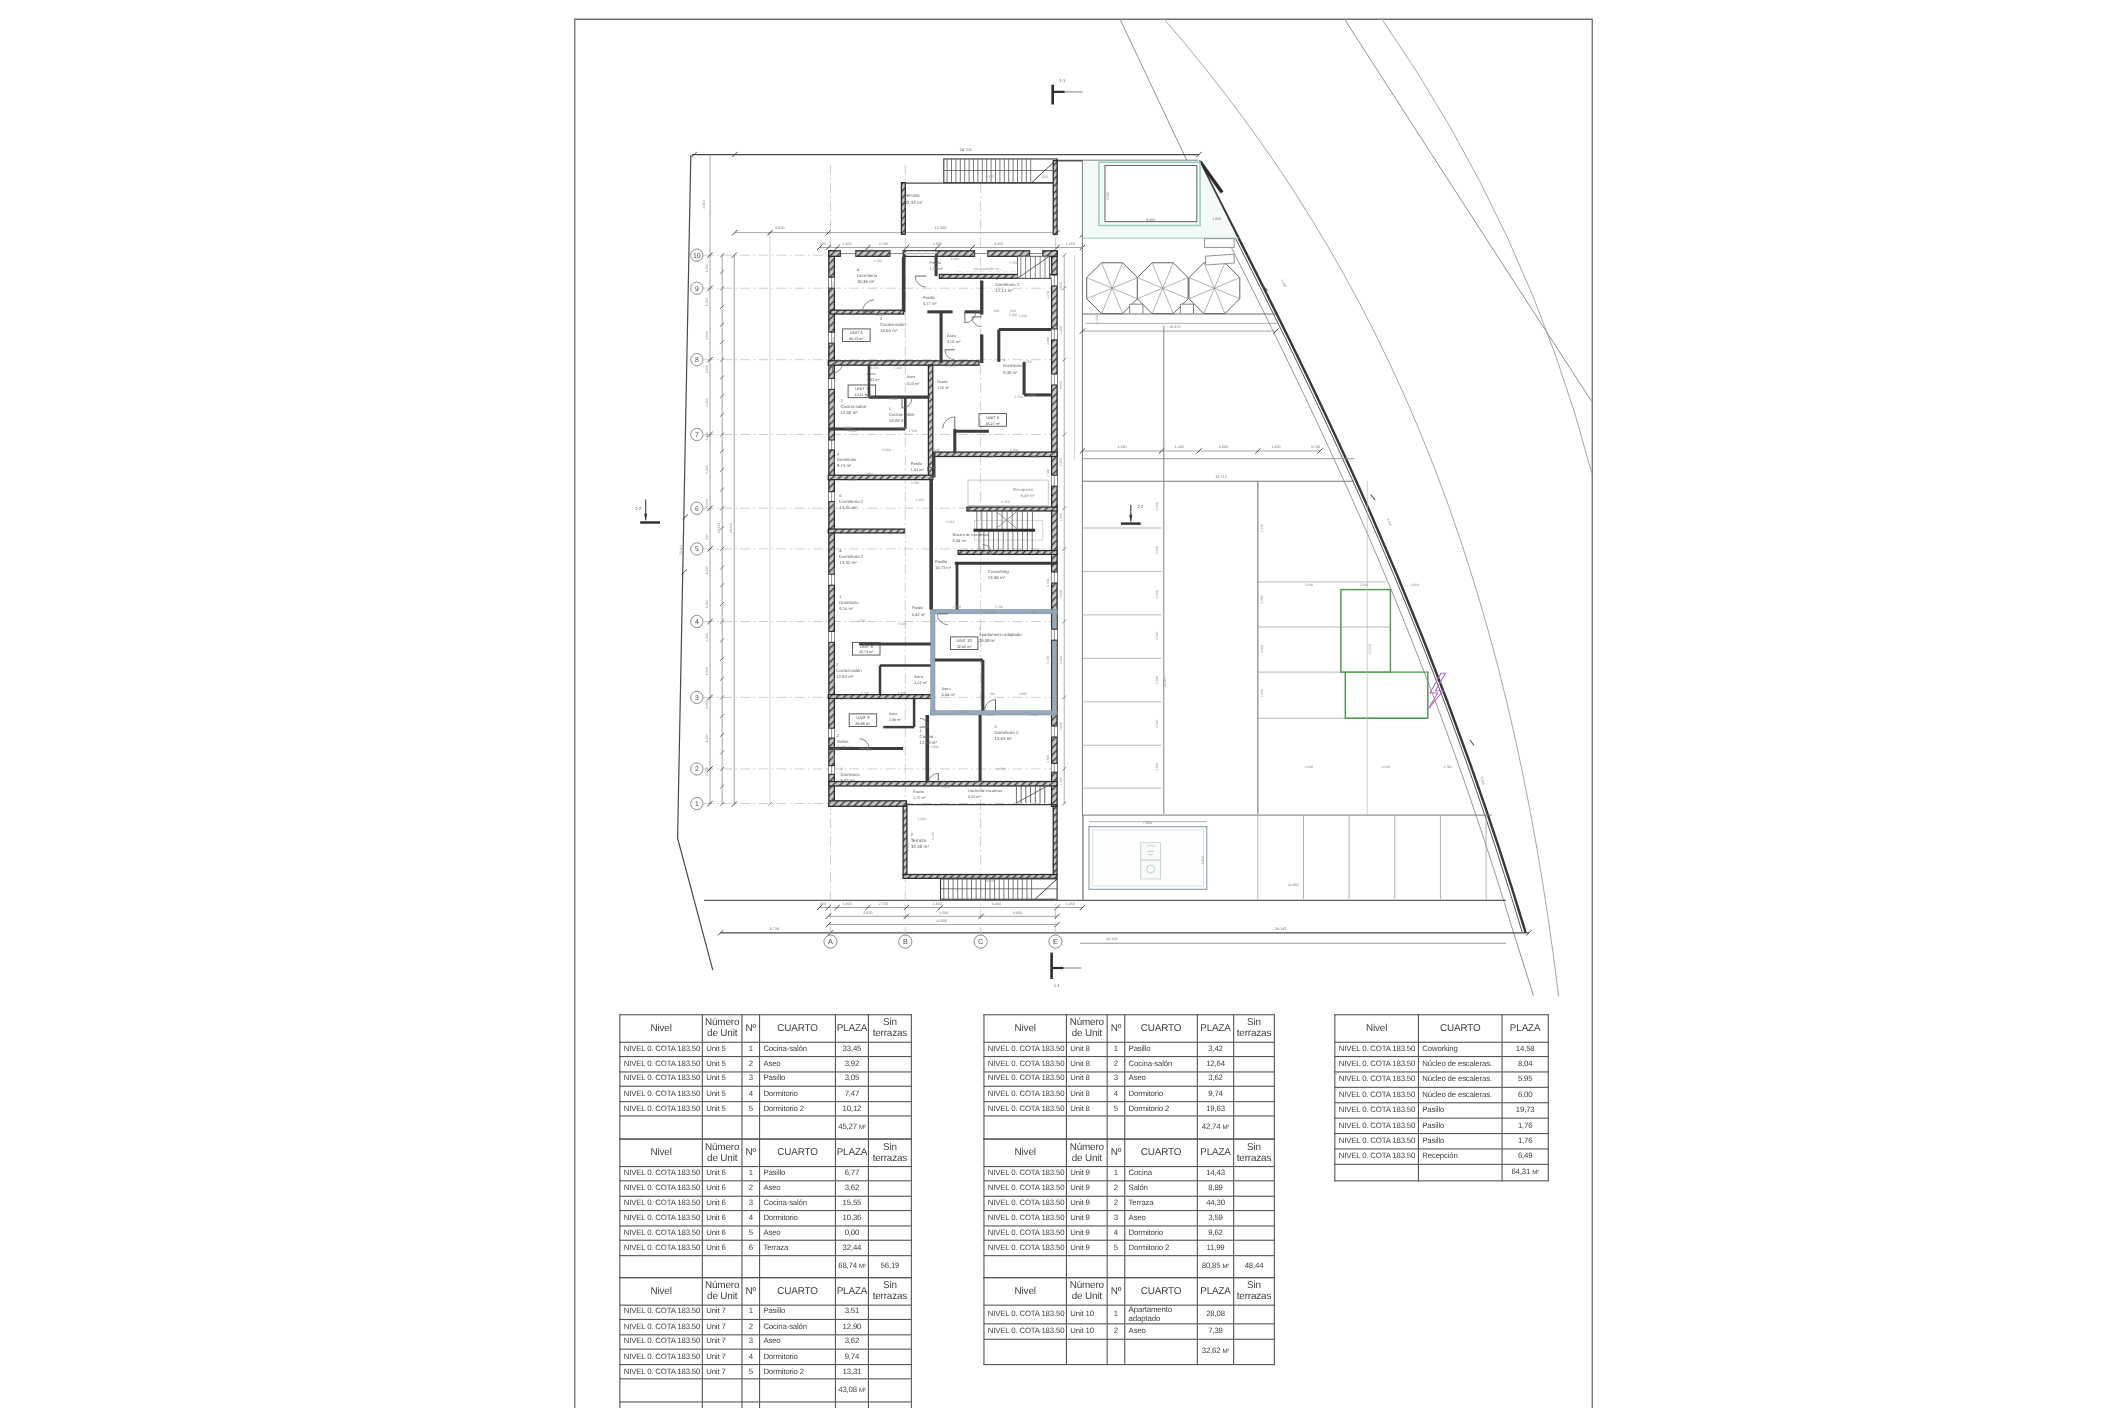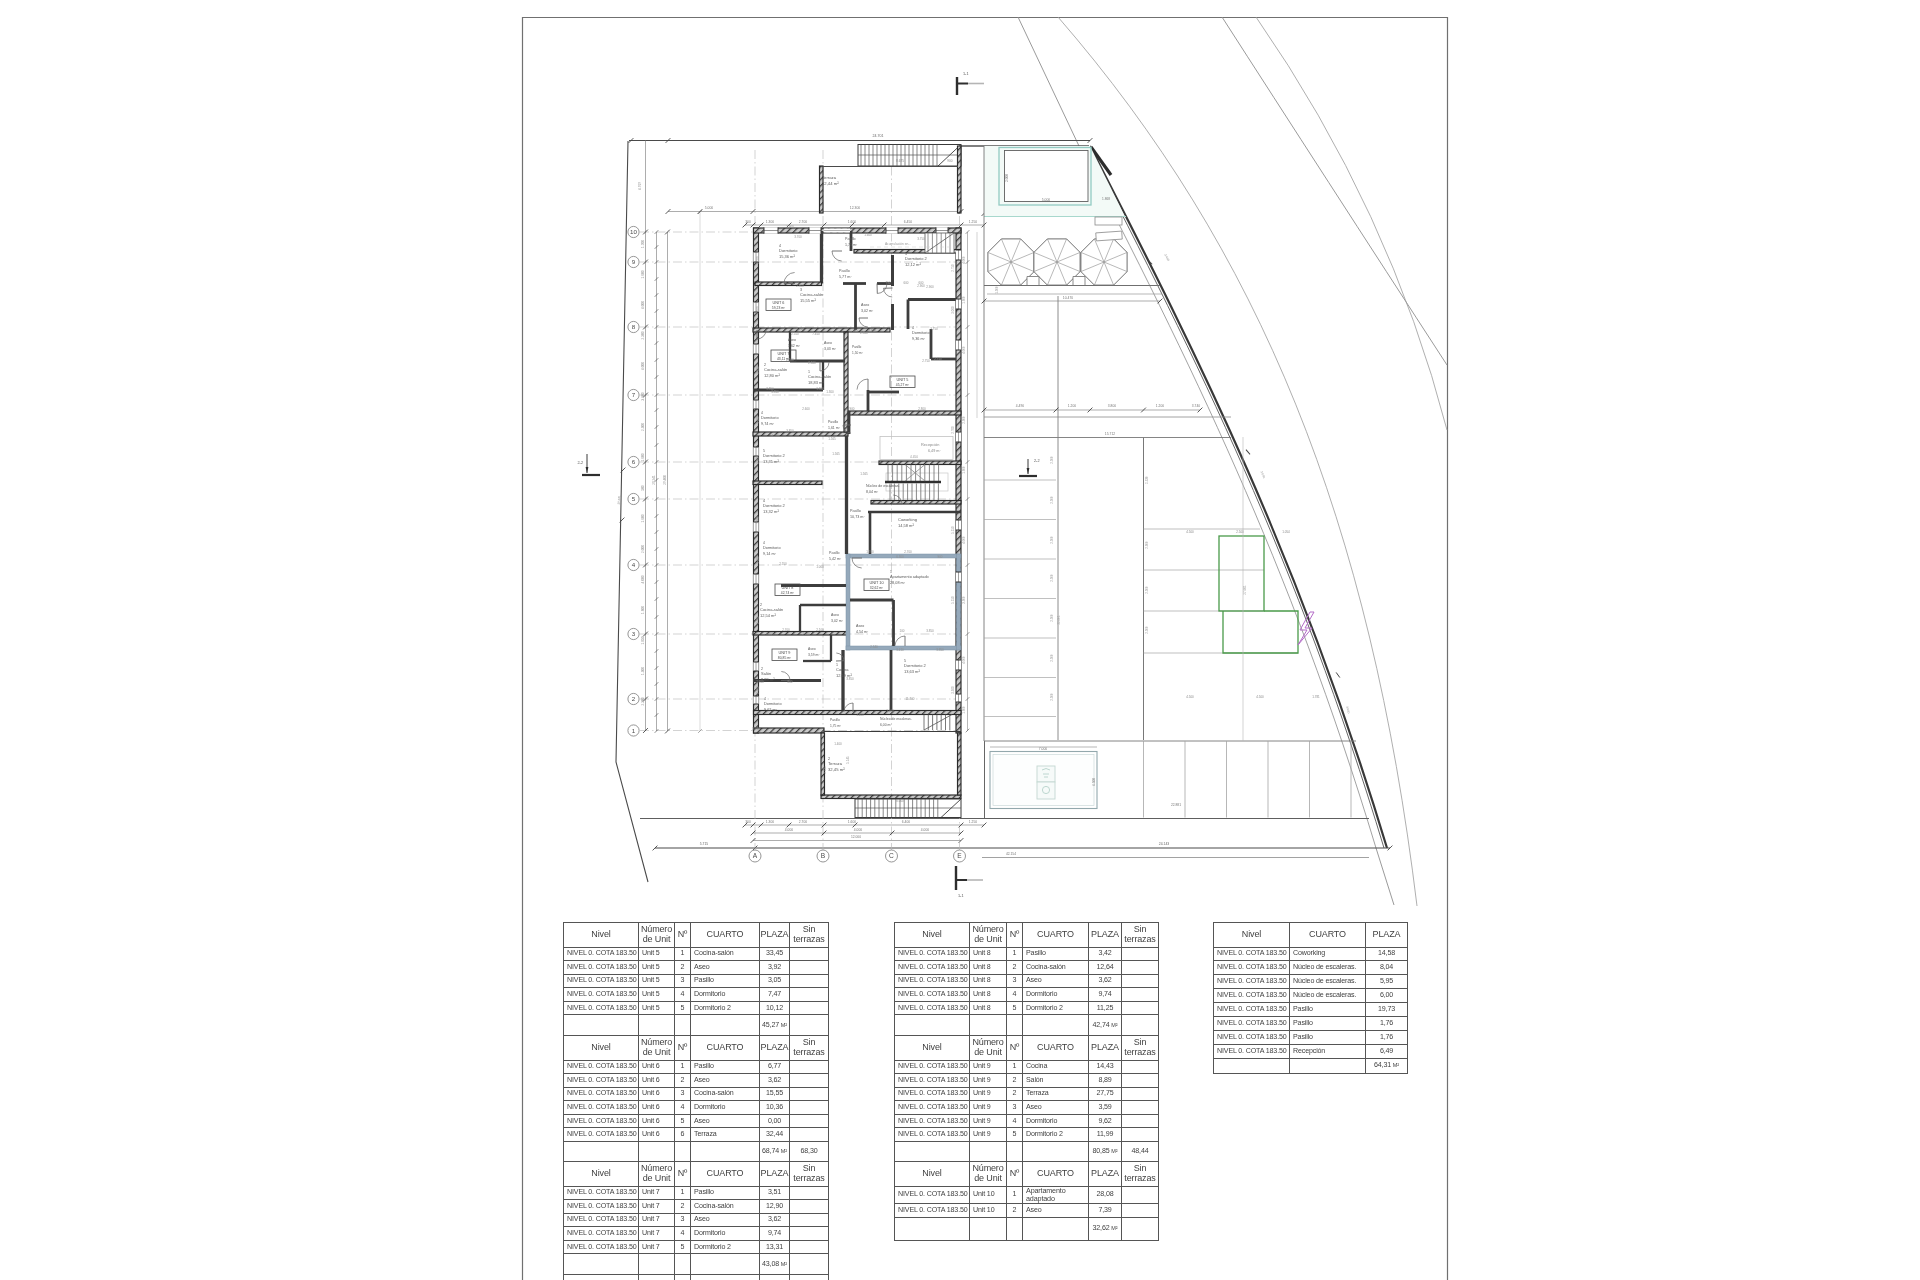--- a/index.html
+++ b/index.html
@@ -1139,21 +1139,21 @@
 <td>Terraza</td>
 <td class="ct">32,44</td>
 <td class="ct"></td>
 </tr>
 <tr style="height:20.4px;">
 <td class="ct"></td>
 <td class="ct"></td>
 <td class="ct"></td>
 <td class="ct"></td>
 <td class="ct">68,74&nbsp;<span class="m2">M²</span></td>
-<td class="ct">68,30</td>
+<td class="ct">56,19</td>
 </tr>
 </tbody>
     </table>
 
 <table class="tbl" style="left:563px;top:1161px;width:265px;">
 <colgroup>
         <col style="width:75px">
         <col style="width:36px">
         <col style="width:16px">
         <col style="width:69px">
@@ -1276,21 +1276,21 @@
 <td class="ct">4</td>
 <td>Dormitorio</td>
 <td class="ct">9,74</td>
 <td class="ct"></td>
 </tr>
 <tr style="height:13.6px;">
 <td>NIVEL 0. COTA 183.50</td>
 <td>Unit 8</td>
 <td class="ct">5</td>
 <td>Dormitorio 2</td>
-<td class="ct">11,25</td>
+<td class="ct">19,63</td>
 <td class="ct"></td>
 </tr>
 <tr style="height:20.4px;">
 <td class="ct"></td>
 <td class="ct"></td>
 <td class="ct"></td>
 <td class="ct"></td>
 <td class="ct">42,74&nbsp;<span class="m2">M²</span></td>
 <td class="ct"></td>
 </tr>
@@ -1329,21 +1329,21 @@
 <td class="ct">2</td>
 <td>Salón</td>
 <td class="ct">8,89</td>
 <td class="ct"></td>
 </tr>
 <tr style="height:13.6px;">
 <td>NIVEL 0. COTA 183.50</td>
 <td>Unit 9</td>
 <td class="ct">2</td>
 <td>Terraza</td>
-<td class="ct">27,75</td>
+<td class="ct">44,30</td>
 <td class="ct"></td>
 </tr>
 <tr style="height:13.6px;">
 <td>NIVEL 0. COTA 183.50</td>
 <td>Unit 9</td>
 <td class="ct">3</td>
 <td>Aseo</td>
 <td class="ct">3,59</td>
 <td class="ct"></td>
 </tr>

